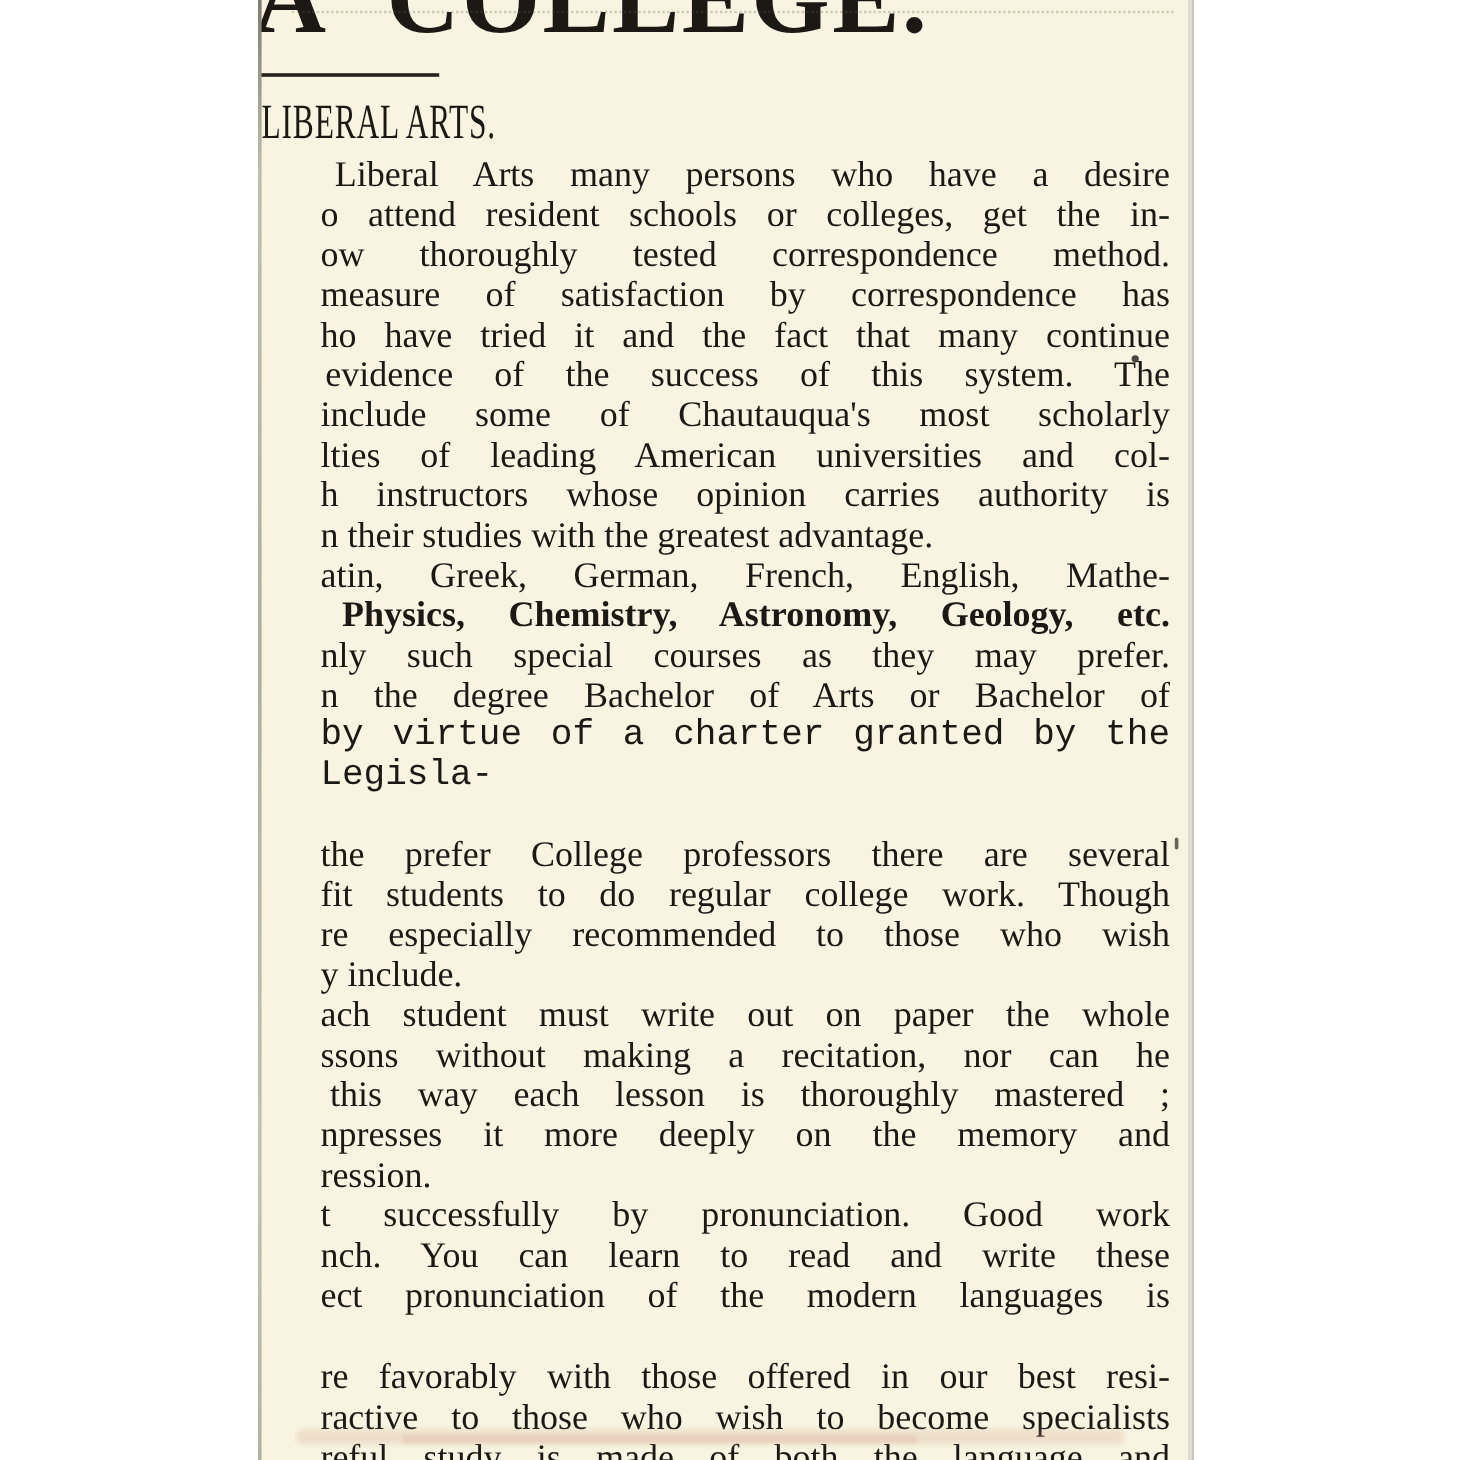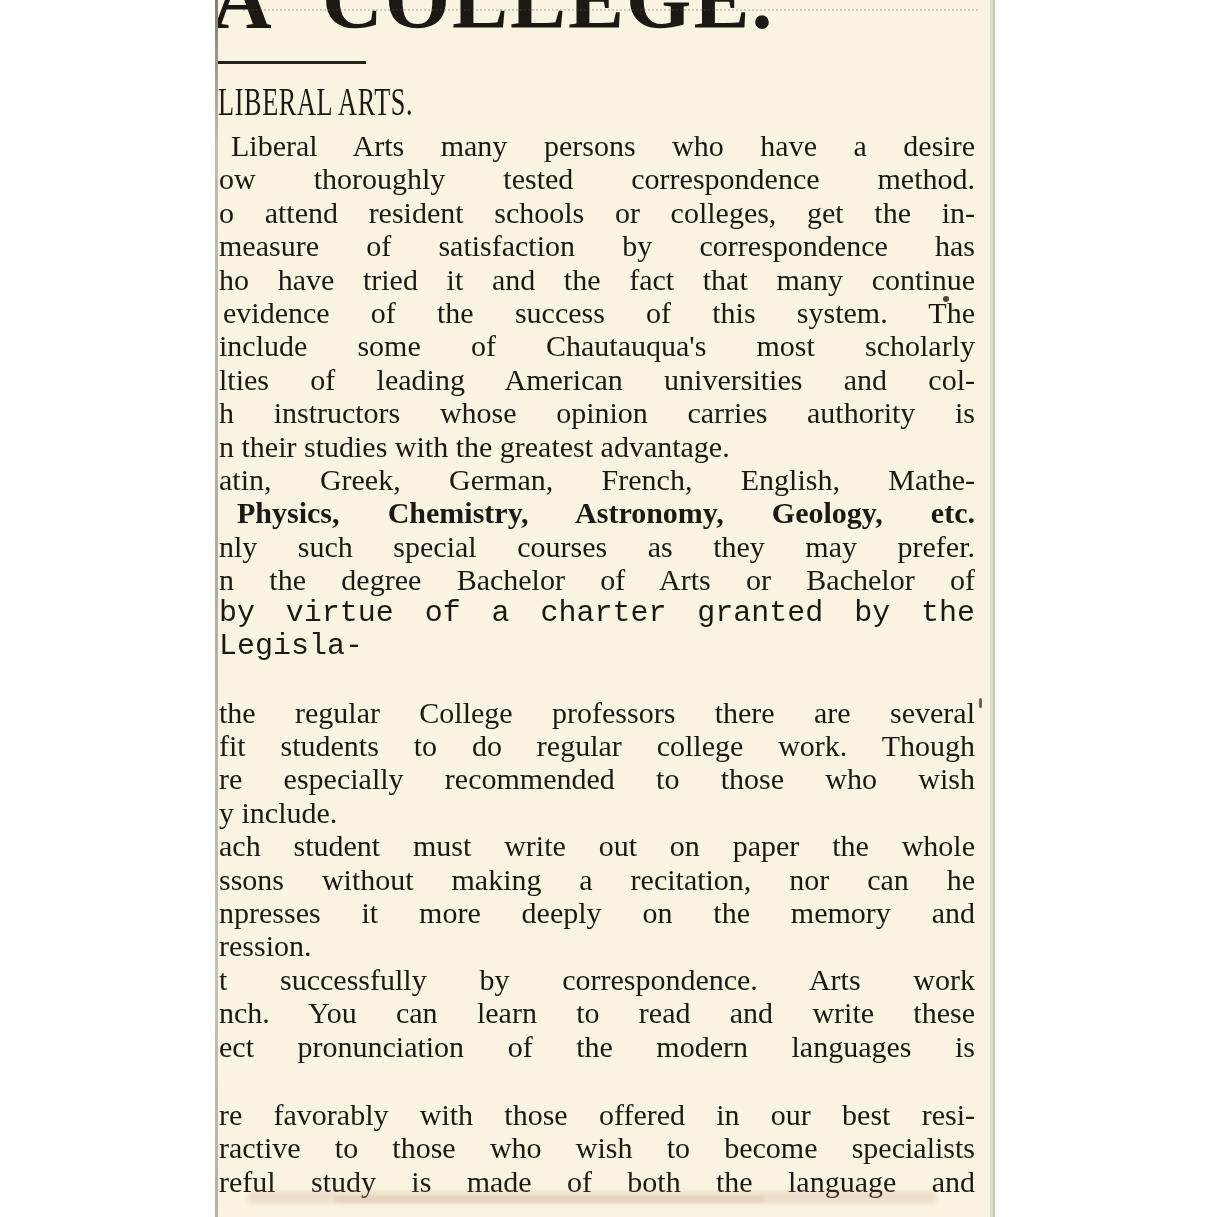--- a/index.html
+++ b/index.html
@@ -49,21 +49,21 @@
     font-size:41px;line-height:38px;font-weight:normal;
     letter-spacing:1px;color:var(--ink,#1c1915);
     transform:scaleX(0.64);transform-origin:left top;
     white-space:nowrap;
   }
   .column{
     position:absolute;top:129px;left:4px;width:756px;
     color:var(--ink,#1c1915);
   }
   .bodyline{
-    font-size:30px;line-height:33.4px;white-space:nowrap;
+    font-size:30px;line-height:33.4px;white-space:nowrap;margin-left:48px;
   }
   .bodyline.just{
     text-align:justify;text-align-last:justify;white-space:normal;
   }
   .ital{}
   
   .smudge{
     position:absolute;top:1191px;left:32px;width:690px;height:13px;
     background:rgba(203,148,122,0.22);
     border-radius:6px;filter:blur(2px);
@@ -94,43 +94,44 @@
     </div>
 
     <div class="torn-top"></div>
 
     <div class="rule"></div>
 
     <h2 class="section-heading">LIBERAL ARTS.</h2>
 
     <div class="column">
         <div class="bodyline just" style="padding-left: 12px;"><span>Liberal Arts many persons who have a desire</span></div>
+        <div class="bodyline just"><span>o attend resident schools or colleges, get the in-</span></div>
         <div class="bodyline just"><span>ow thoroughly tested correspondence method.</span></div>
-        <div class="bodyline just"><span>o attend resident schools or colleges, get the in-</span></div>
         <div class="bodyline just"><span>measure of satisfaction by correspondence has</span></div>
         <div class="bodyline just"><span>ho have tried it and the fact that many continue</span></div>
         <div class="bodyline just" style="padding-left: 4px;"><span>evidence of the success of this system.  The</span></div>
         <div class="bodyline just"><span>include some of Chautauqua's most scholarly</span></div>
         <div class="bodyline just"><span>lties of leading American universities and col-</span></div>
         <div class="bodyline just"><span>h instructors whose opinion carries authority is</span></div>
         <div class="bodyline"><span>n their studies with the greatest advantage.</span></div>
         <div class="bodyline just"><span>atin, Greek, German, French, English, Mathe-</span></div>
         <div class="bodyline just" style="padding-left: 18px; font-weight: bold;"><span>Physics, Chemistry, Astronomy, Geology, etc.</span></div>
         <div class="bodyline just"><span>nly such special courses as they may prefer.</span></div>
         <div class="bodyline just"><span>n the degree Bachelor of Arts or Bachelor of</span></div>
         <div class="bodyline just" style="padding-left: 0; font-family: Liberation Mono, monospace;"><span>by virtue of a charter granted by the Legisla-</span></div>
-        <div class="bodyline just" style="margin-top: 32px;"><span>the regular College professors there are several</span></div>
+        <div class="bodyline just" style="margin-top: 32px;"><span>the prefer College professors there are several</span></div>
         <div class="bodyline just"><span>fit students to do regular college work.  Though</span></div>
         <div class="bodyline just"><span>re especially recommended to those who wish</span></div>
         <div class="bodyline"><span>y include.</span></div>
         <div class="bodyline just"><span>ach student must write out on paper the whole</span></div>
         <div class="bodyline just"><span>ssons without making a recitation, nor can he</span></div>
+        <div class="bodyline just" style="padding-left: 8px;"><span>this way each lesson is thoroughly mastered ;</span></div>
         <div class="bodyline just"><span>npresses it more deeply on the memory and</span></div>
         <div class="bodyline"><span>ression.</span></div>
-        <div class="bodyline just"><span>t successfully by correspondence.  Arts work</span></div>
+        <div class="bodyline just"><span>t successfully by pronunciation.  Good work</span></div>
         <div class="bodyline just"><span>nch.  </span><span class="ital">You can learn to read and write these</span></div>
         <div class="bodyline just"><span>ect pronunciation of the modern languages is</span></div>
         <div class="bodyline just" style="margin-top: 35px;"><span>re favorably with those offered in our best resi-</span></div>
         <div class="bodyline just"><span>ractive to those who wish to become specialists</span></div>
         <div class="bodyline just"><span>reful study is made of both the language and</span></div>
       </div>
 
     <div class="smudge"></div>
     <div class="smudge2"></div>
     <div class="speck"></div>

